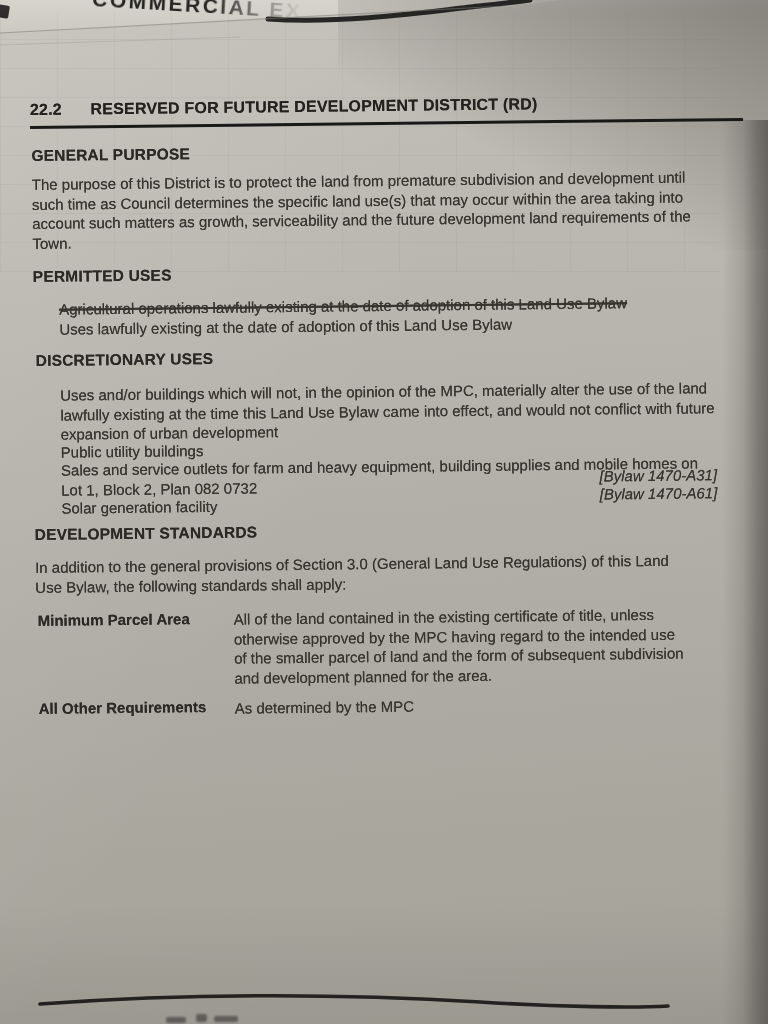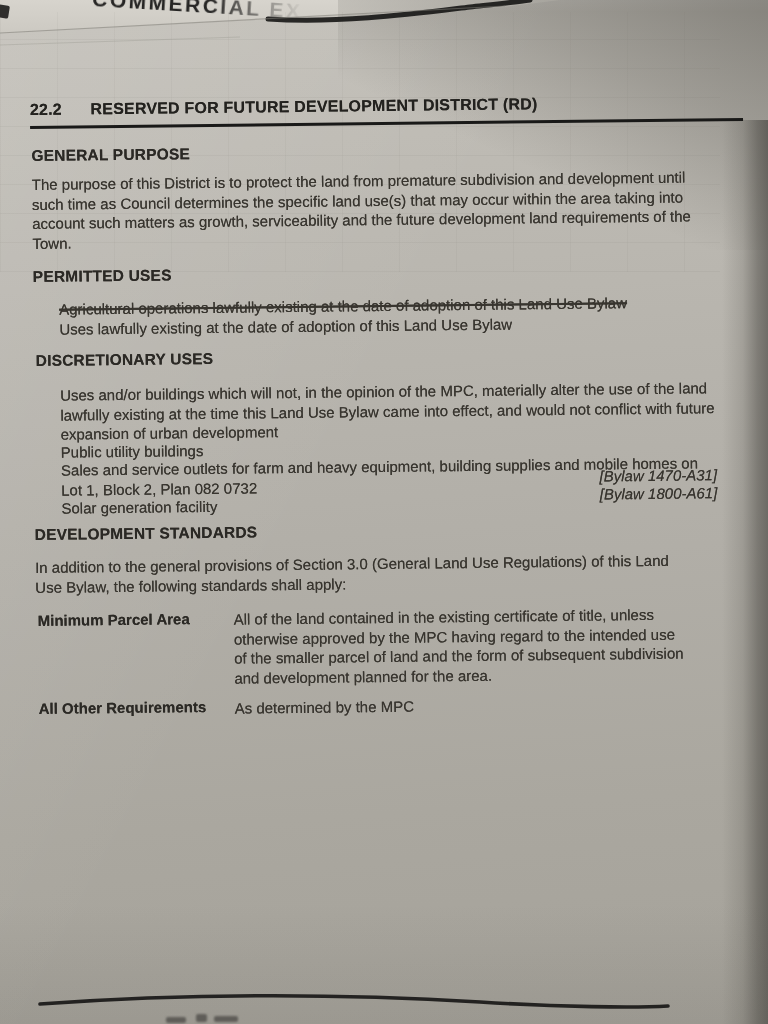--- a/index.html
+++ b/index.html
@@ -124,21 +124,21 @@
 
     <div class="blk h2" style="top:351px;left:33px;">DISCRETIONARY USES</div>
     <div class="blk du-item" style="top:386px;left:57px;width:656px;">Uses and/or buildings which will not, in the opinion of the MPC, materially alter the use of the land lawfully existing at the time this Land Use Bylaw came into effect, and would not conflict with future expansion of urban development</div>
     <div class="blk du-item" style="top:443px;left:57px;width:656px;">Public utility buildings</div>
     <div class="blk du-item" style="top:461px;left:57px;width:656px;">
       <span>Sales and service outlets for farm and heavy equipment, building supplies and mobile homes on Lot 1, Block 2, Plan 082 0732</span>
       <span class="ref">[Bylaw 1470-A31]</span>
     </div>
     <div class="blk du-item" style="top:499px;left:57px;width:656px;">
       <span>Solar generation facility</span>
-      <span class="ref">[Bylaw 1800-A61]</span>
+      <span class="ref">[Bylaw 1470-A61]</span>
     </div>
 
     <div class="blk h2" style="top:525px;left:30px;">DEVELOPMENT STANDARDS</div>
     <div class="blk" style="top:558px;left:30px;width:662px;">In addition to the general provisions of Section 3.0 (General Land Use Regulations) of this Land Use Bylaw, the following standards shall apply:</div>
 
     <div class="blk std-label" style="top:611px;left:32px;">Minimum Parcel Area</div>
     <div class="blk" style="top:612px;left:228px;width:450px;">All of the land contained in the existing certificate of title, unless otherwise approved by the MPC having regard to the intended use of the smaller parcel of land and the form of subsequent subdivision and development planned for the area.</div>
 
     <div class="blk std-label" style="top:699px;left:32px;">All Other Requirements</div>
     <div class="blk" style="top:701px;left:228px;width:450px;">As determined by the MPC</div>

